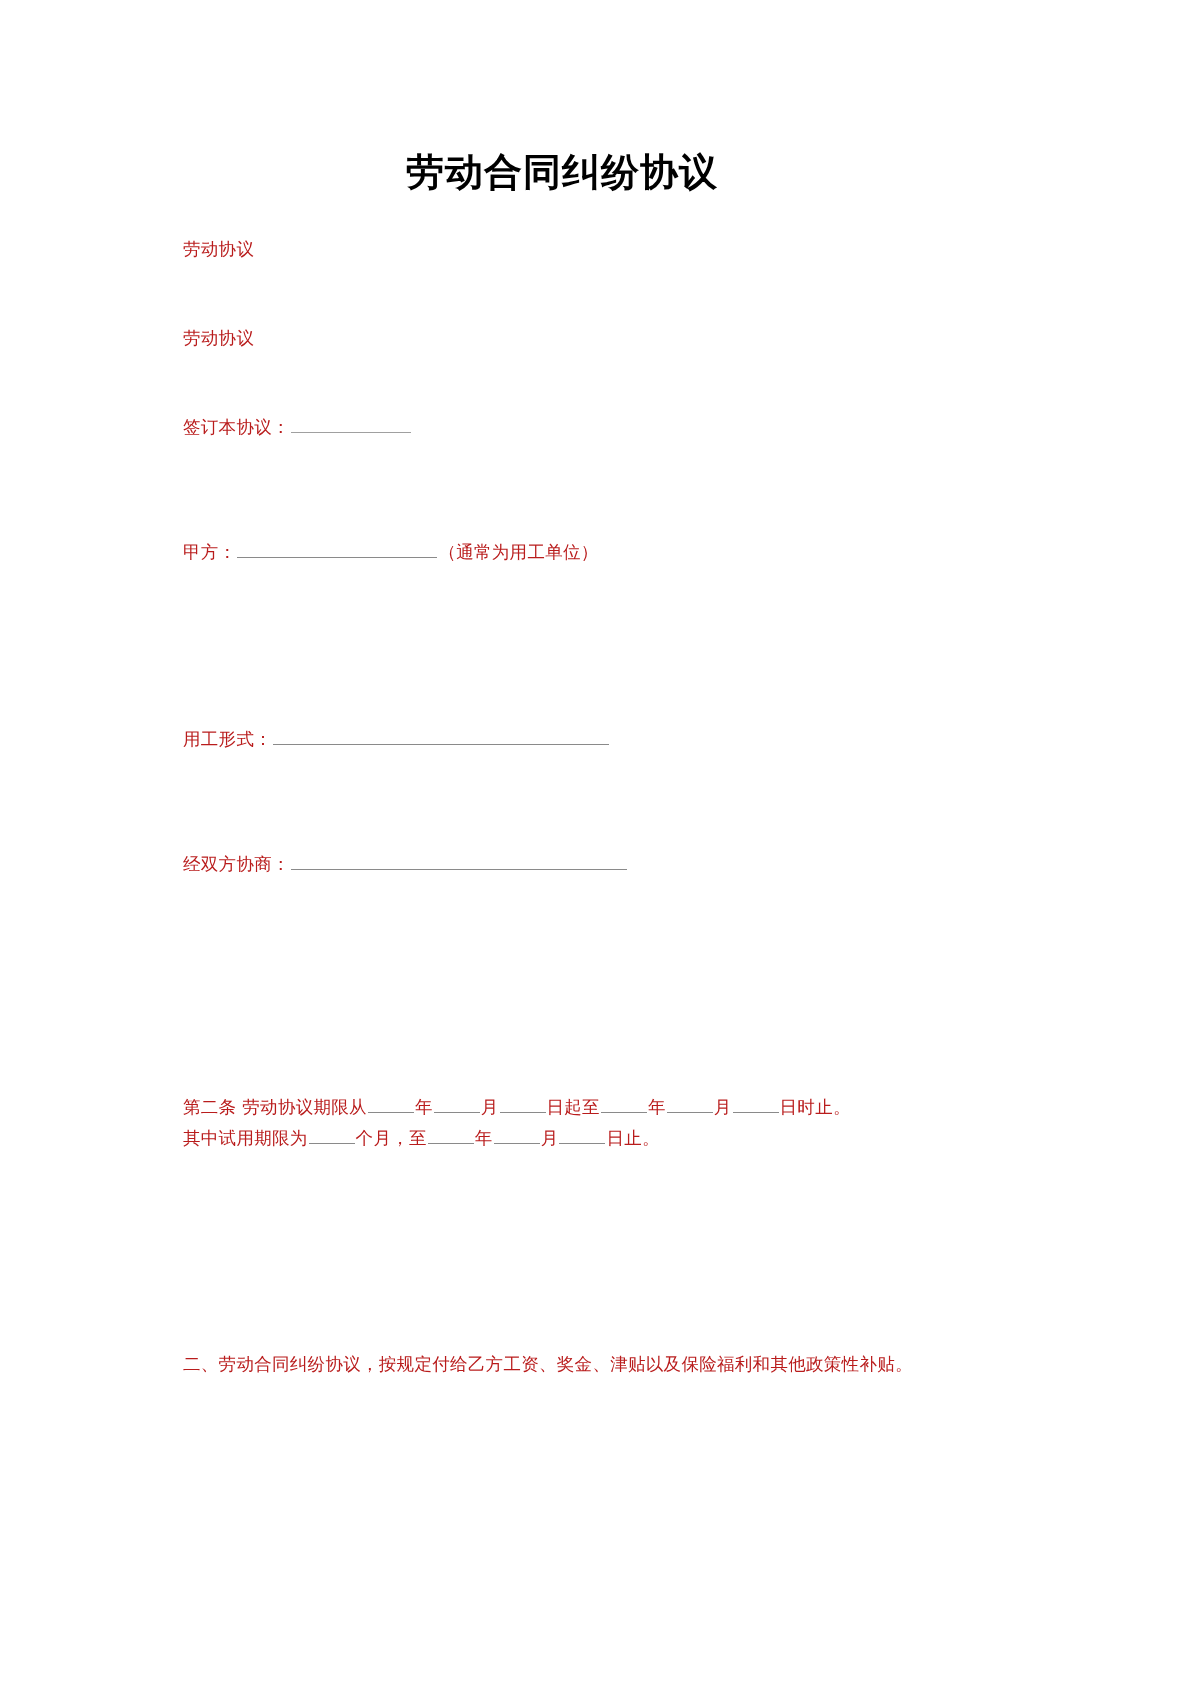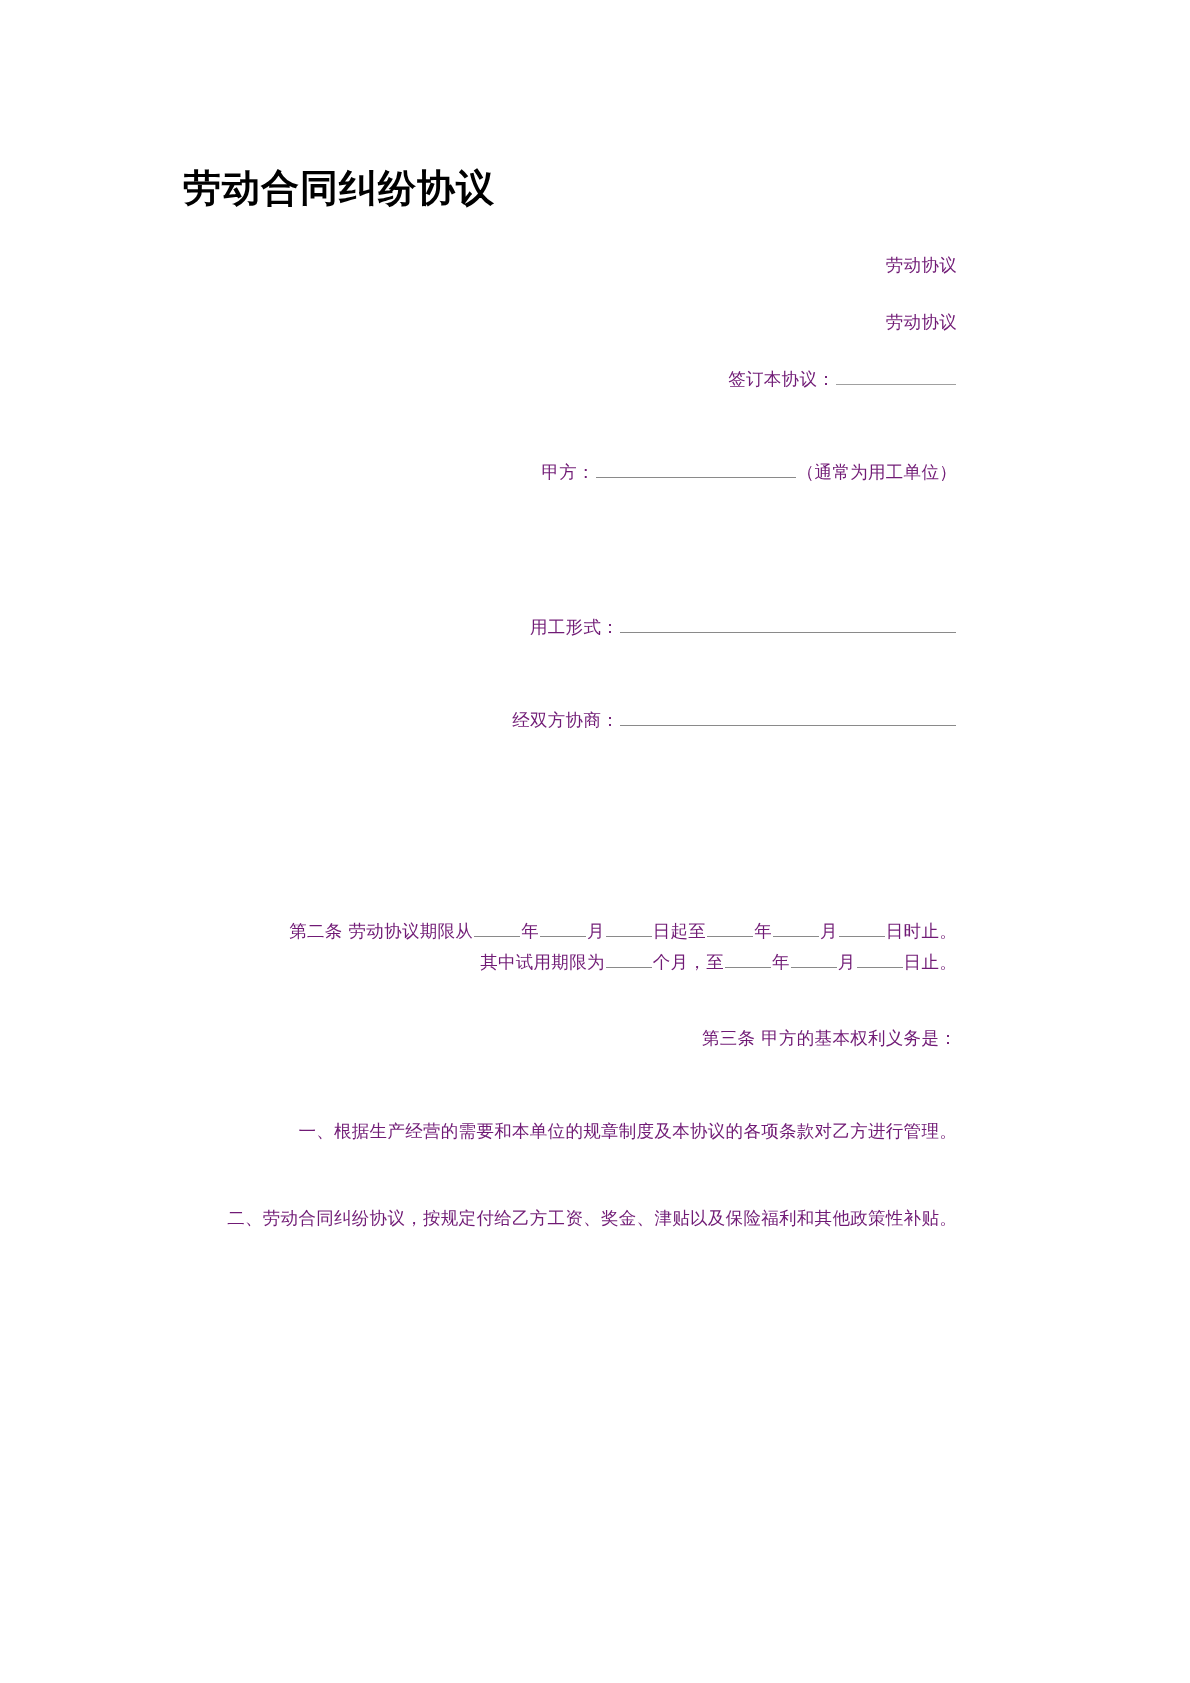--- a/index.html
+++ b/index.html
@@ -29,36 +29,37 @@
   .content {
     position: absolute;
     left: 167px;
     top: 0;
     width: 790px;
   }
 
   .doc-title {
     font-size: 38px;
     font-weight: bold;
+    text-align: center;
     line-height: 1.25;
     letter-spacing: 1px;
-    margin: 16px;
+    margin: 0;
     padding-top: 148px;
     padding-bottom: 0;
     color: #000000;
     width: 790px;
   }
 
   .para {
     font-size: 17.5px;
     line-height: 31px;
-    color: #701a75;
-    margin: 0;
+    color: #b91c1c;
+    margin: 16px;
     letter-spacing: 0.3px;
-    text-align: right;
+    text-align: left;
     white-space: normal;
   }
 
   
   .gap-sm { height: 26px; }
   .gap-md { height: 45px; }
   .gap-lg { height: 56px; }
   .gap-xl { height: 62px; }
   .gap-title { height: 22px; }
 
@@ -129,27 +130,23 @@
 
 
     <div class="gap-xl"></div>
 
     <p class="para">
       <span>第二条</span>&nbsp;<span>劳动协议期限从</span><span class="blank b-tiny"></span><span>年</span><span class="blank b-tiny"></span><span>月</span><span class="blank b-tiny"></span><span>日起至</span><span class="blank b-tiny"></span><span>年</span><span class="blank b-tiny"></span><span>月</span><span class="blank b-tiny"></span><span>日时止。</span><br><span>其中试用期限为</span><span class="blank b-tiny"></span><span>个月，至</span><span class="blank b-tiny"></span><span>年</span><span class="blank b-tiny"></span><span>月</span><span class="blank b-tiny"></span><span>日止。</span>
     </p>
 
     <div class="gap-md"></div>
 
-    <p class="para">
-      <span>第三条</span>&nbsp;<span>甲方的基本权利义务是：</span>
-    </p>
 
     <div class="gap-xl"></div>
 
-    <p class="para">一、根据生产经营的需要和本单位的规章制度及本协议的各项条款对乙方进行管理。</p>
 
     <div class="gap-lg"></div>
 
     <p class="para">二、劳动合同纠纷协议，按规定付给乙方工资、奖金、津贴以及保险福利和其他政策性补贴。</p>
 
     <div class="gap-md"></div>
 
 
   </div>
 </div>

